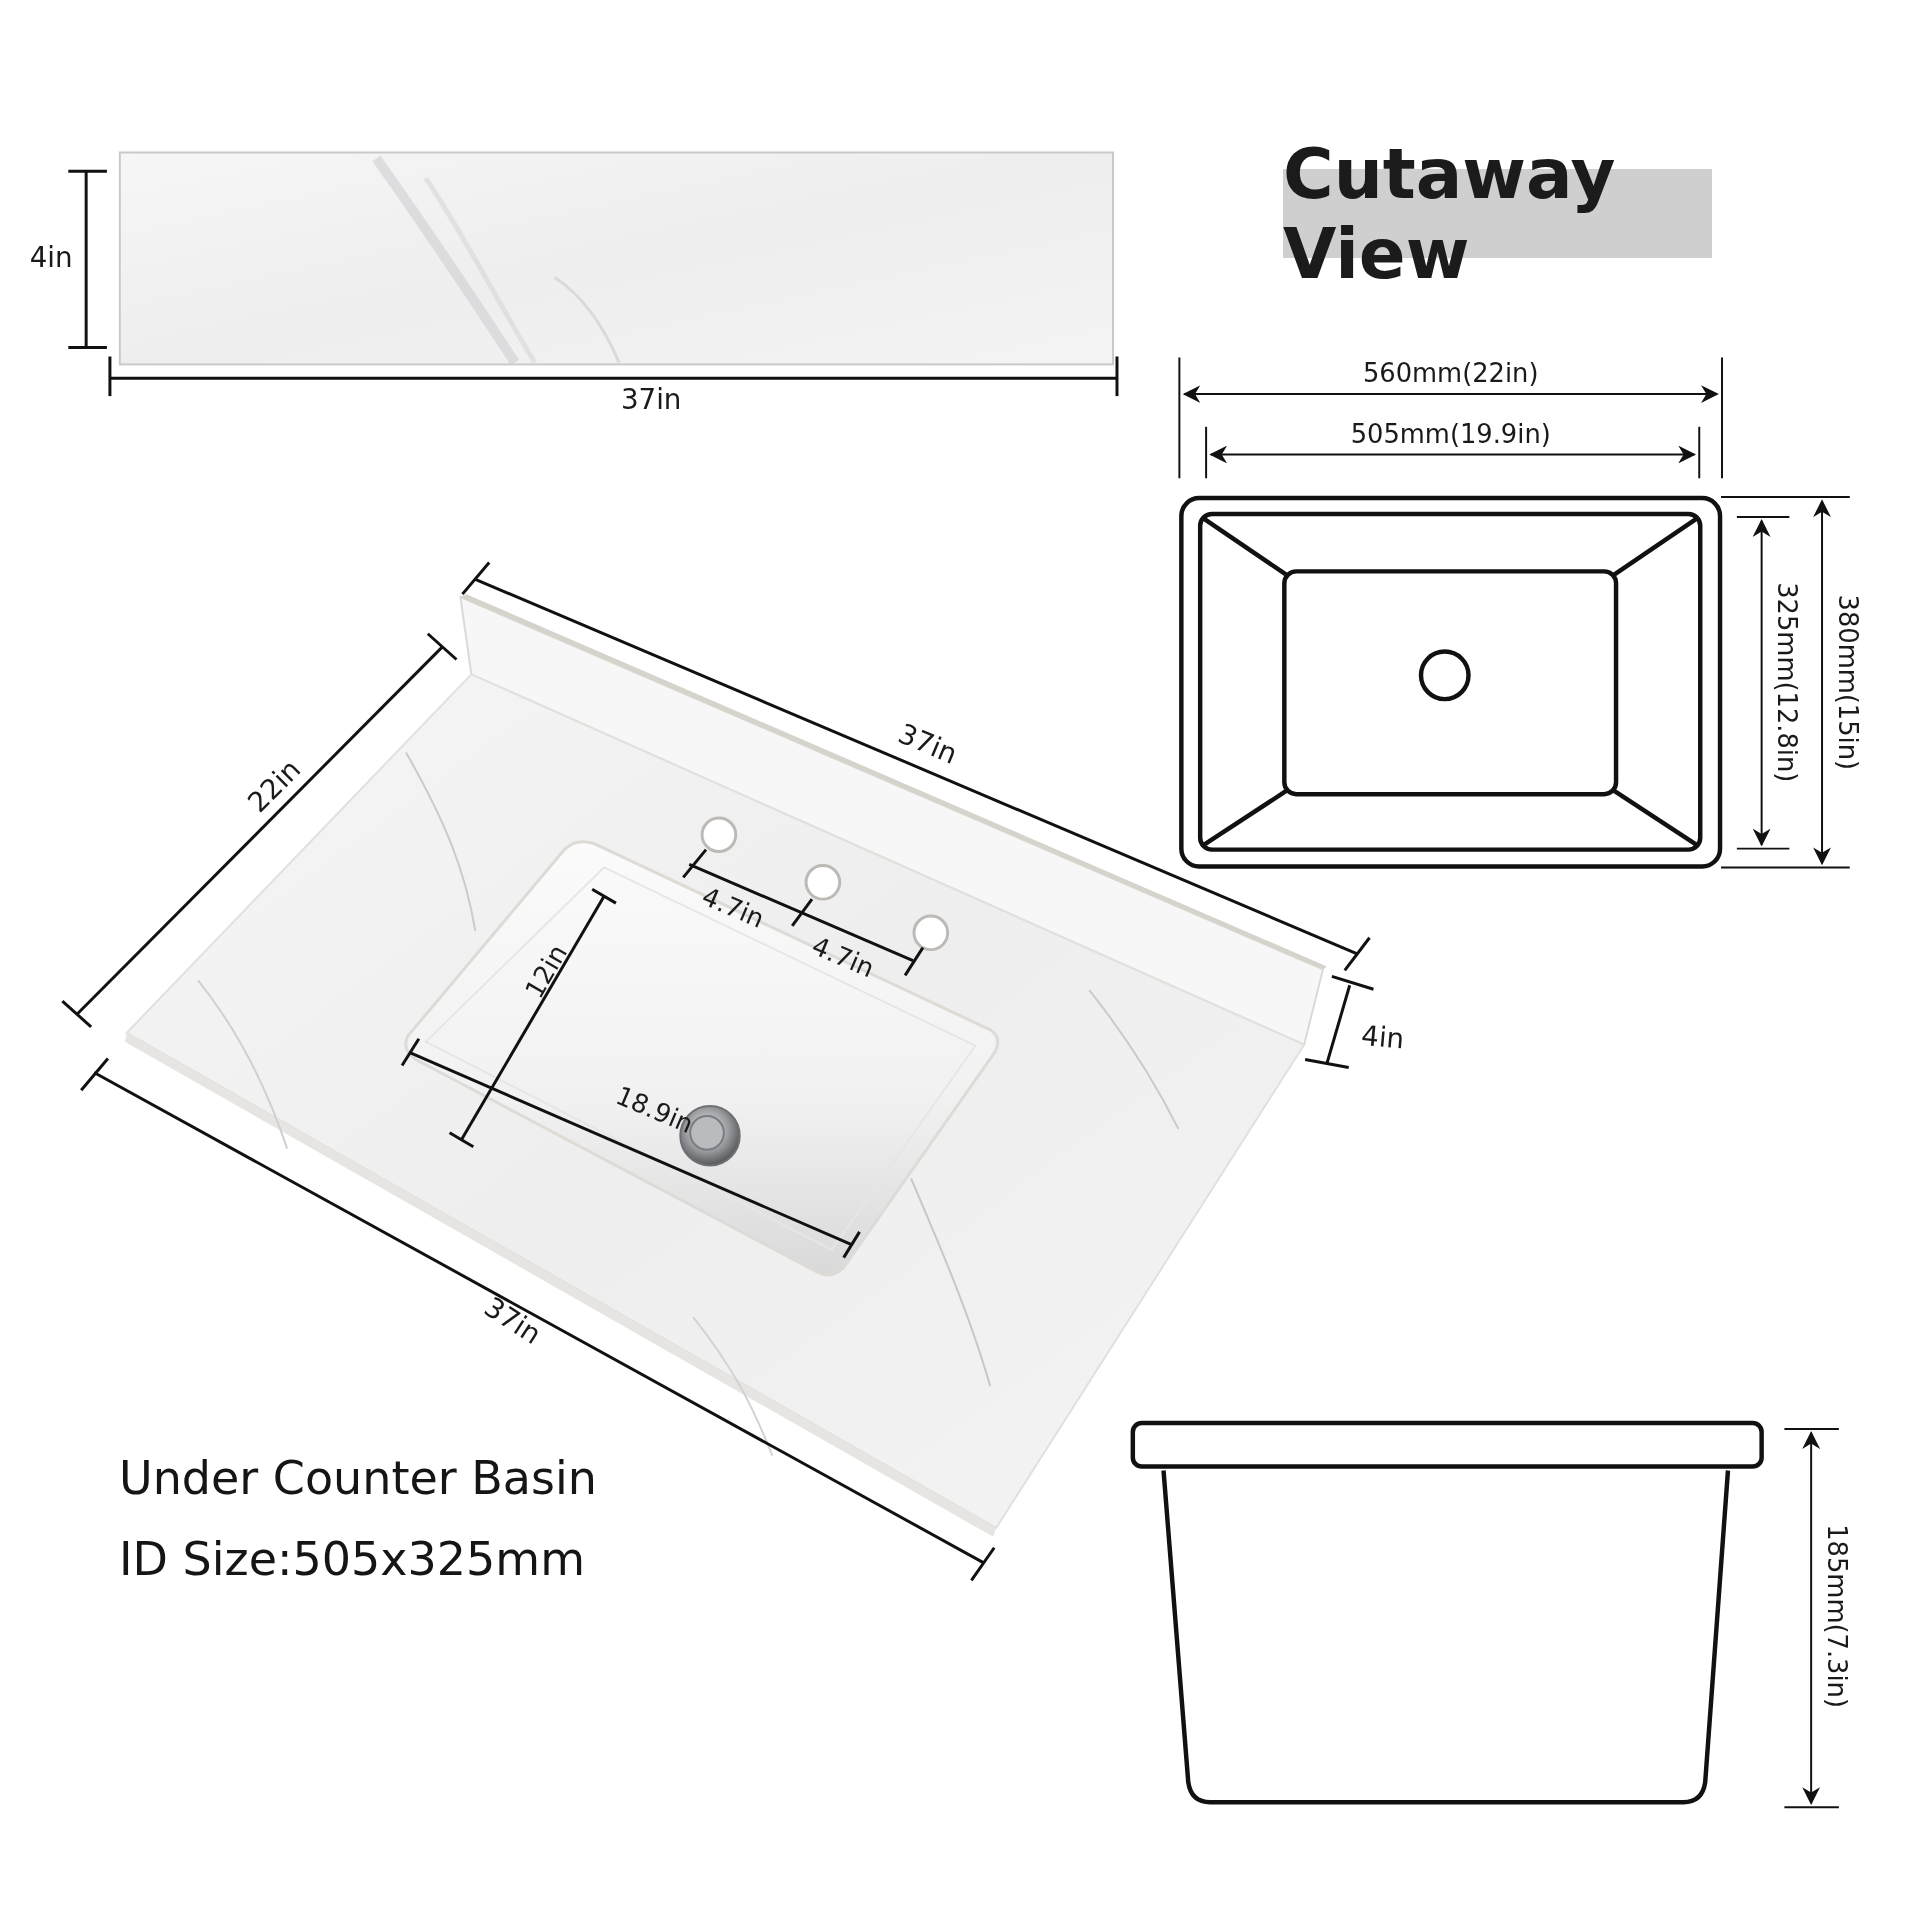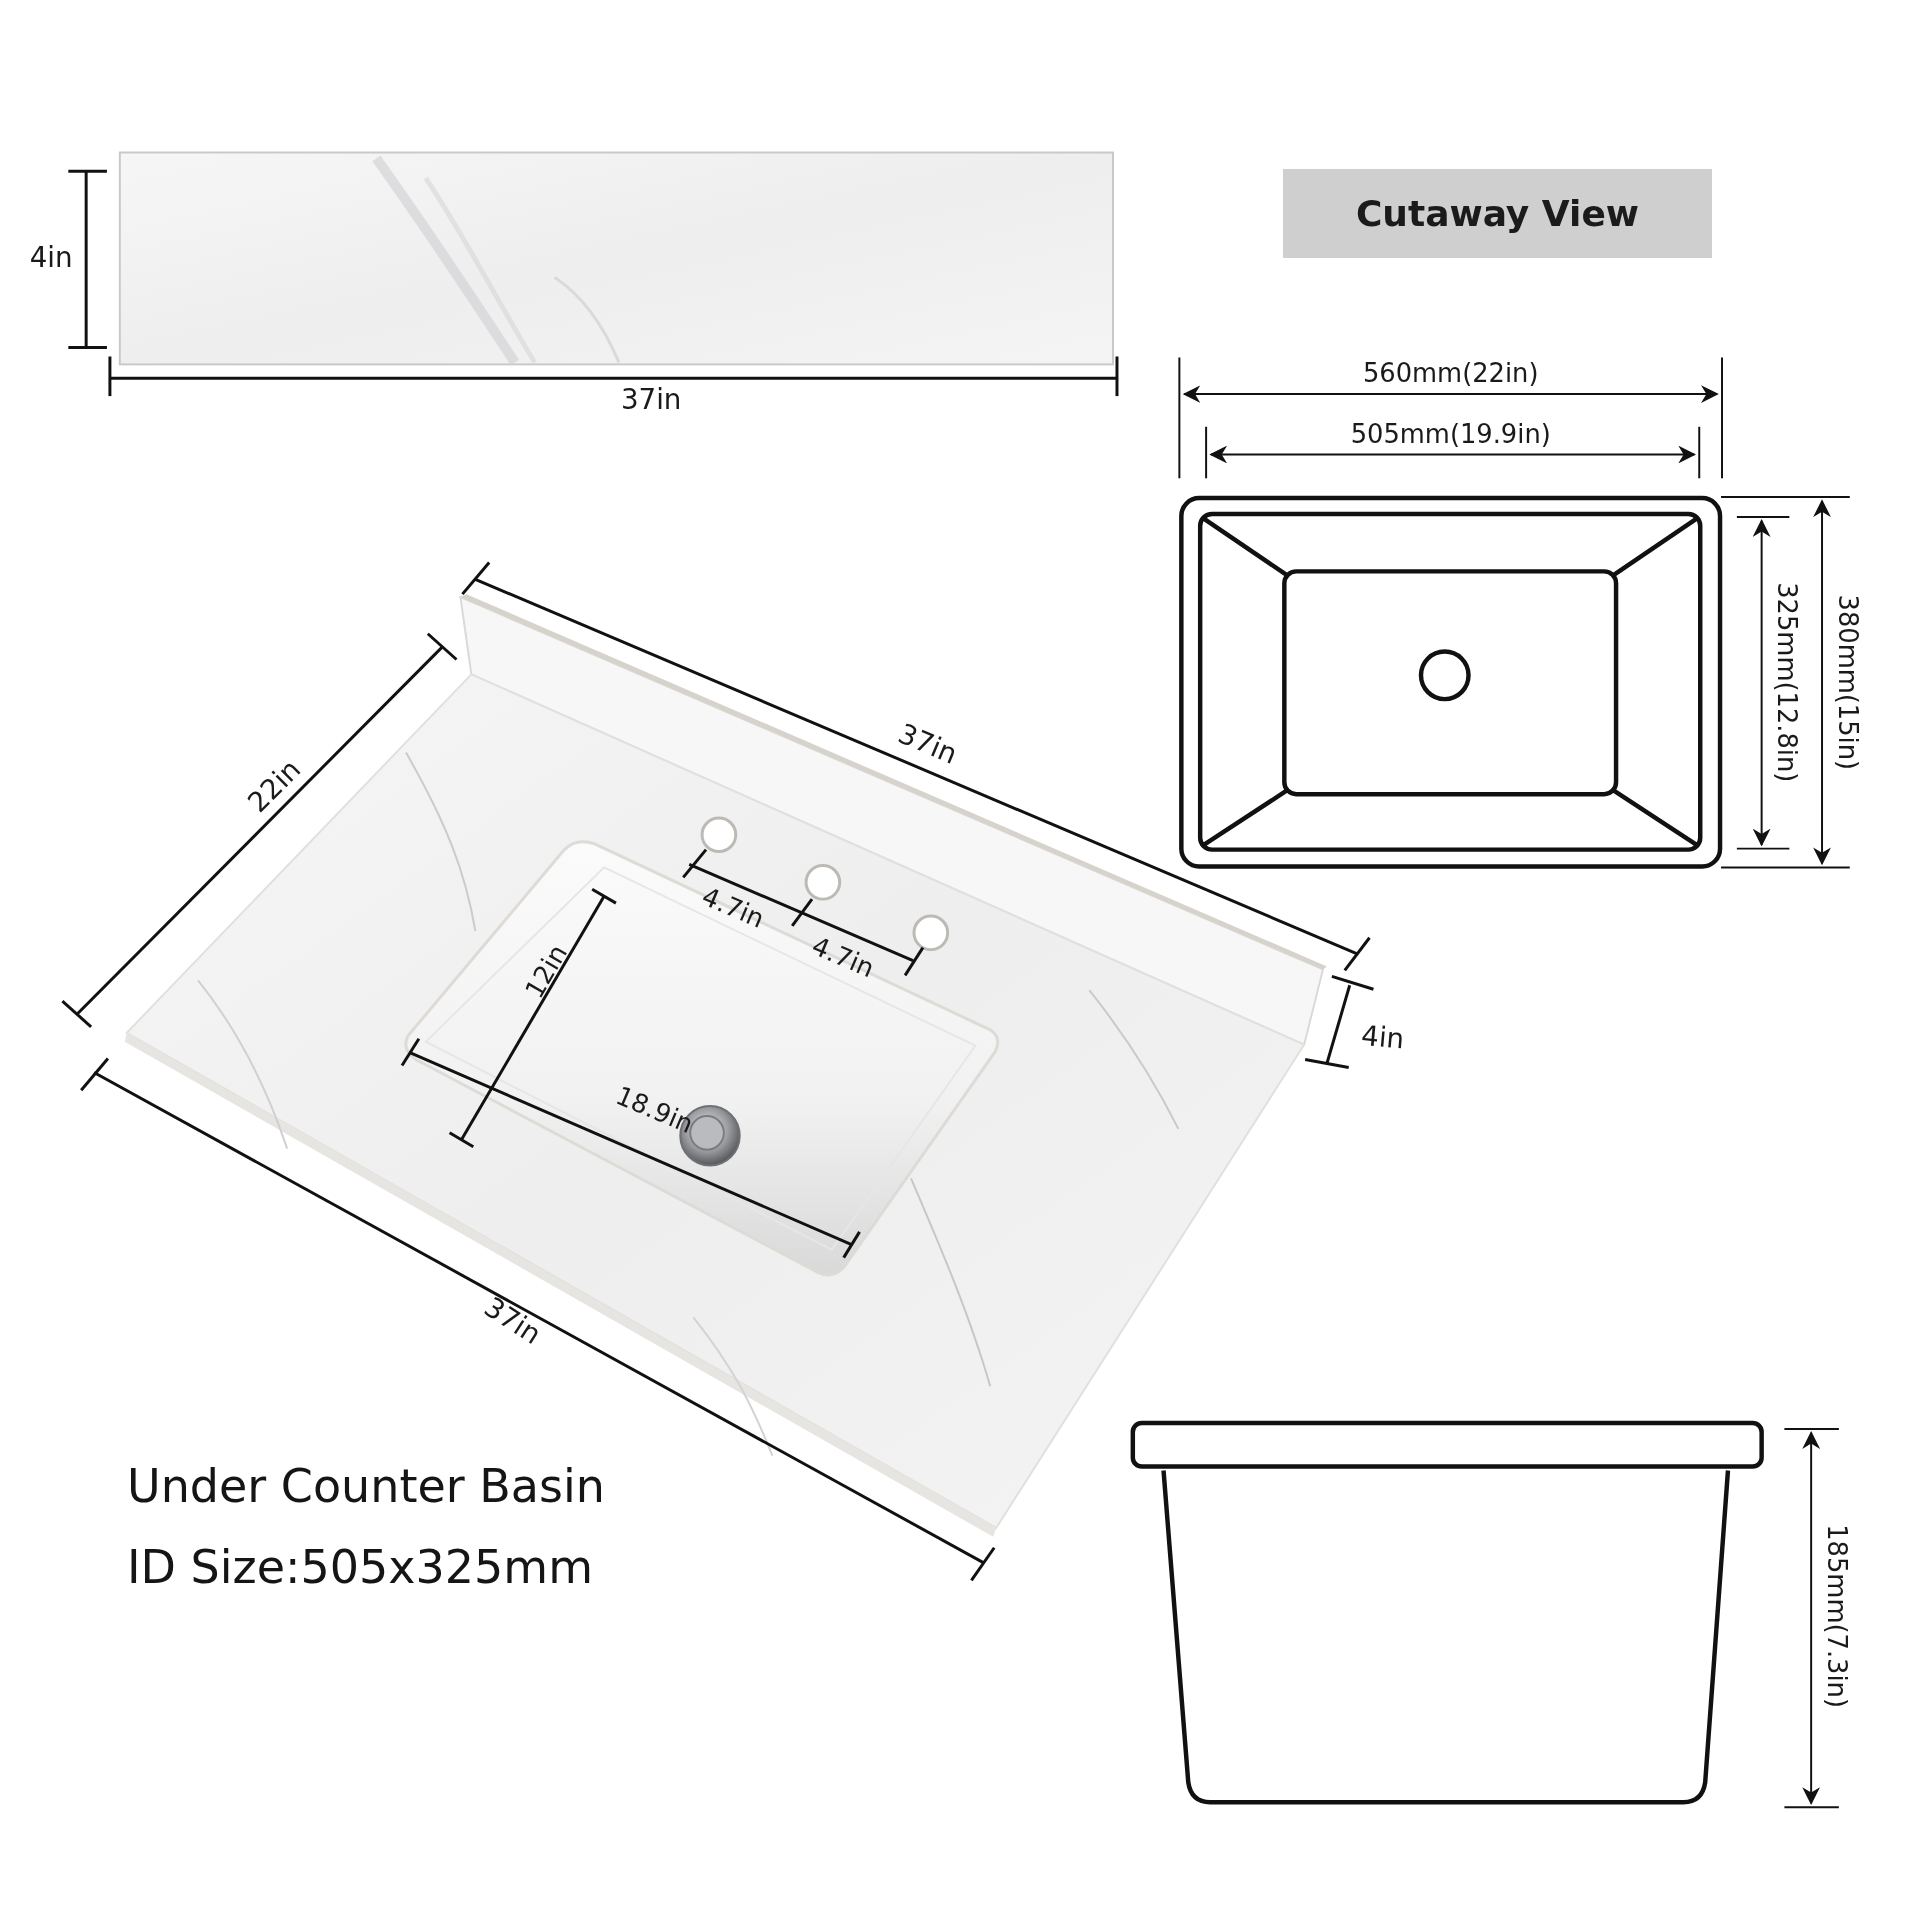--- a/index.html
+++ b/index.html
@@ -3,26 +3,26 @@
 <meta charset="utf-8">
 <style>
   html, body { margin: 0; padding: 0; background: #ffffff; }
   body { width: 1927px; height: 1927px; position: relative; overflow: hidden;
          font-family: "DejaVu Sans", sans-serif; color: #1a1a1a; }
   svg { position: absolute; left: 0; top: 0; }
   .dim { stroke: #111; stroke-width: 3; fill: none; }
   .thin { stroke: #111; stroke-width: 2; fill: none; }
   .draw { stroke: #111; stroke-width: 4.5; fill: #fff; }
   .lbl { font-family: "DejaVu Sans", sans-serif; fill: #1a1a1a; }
-  .specs { position: absolute; left: 115px; top: 1434px; margin: 12px; padding: 0; list-style: none; }
+  .specs { position: absolute; left: 115px; top: 1434px; margin: 4px; padding: 0; list-style: none; }
   .specs li { font-family: "DejaVu Sans", sans-serif; font-size: 46px; line-height: 81px;
               height: 81px; color: #151515; white-space: nowrap; letter-spacing: 0px; }
   .badge { position: absolute; left: 1283px; top: 169px; width: 429px; height: 89px;
            background: #cfcfcf; display: flex; align-items: center; justify-content: center; }
-  .badge span { font-family: "DejaVu Sans", sans-serif; font-weight: bold; font-size: 36px; color: #1b1b1b; }
+  .badge span { font-family: "DejaVu Sans", sans-serif; font-weight: bold; font-size: 69px; color: #1b1b1b; }
 </style>
 </head>
 <body>
 
 <svg width="1927" height="1927" viewBox="0 0 1946 1946" xmlns="http://www.w3.org/2000/svg">
   <defs>
     <linearGradient id="marbleGrad" x1="0" y1="0" x2="1" y2="1">
       <stop offset="0" stop-color="#f6f6f6"></stop>
       <stop offset="0.5" stop-color="#eeeeee"></stop>
       <stop offset="1" stop-color="#f4f4f4"></stop>

